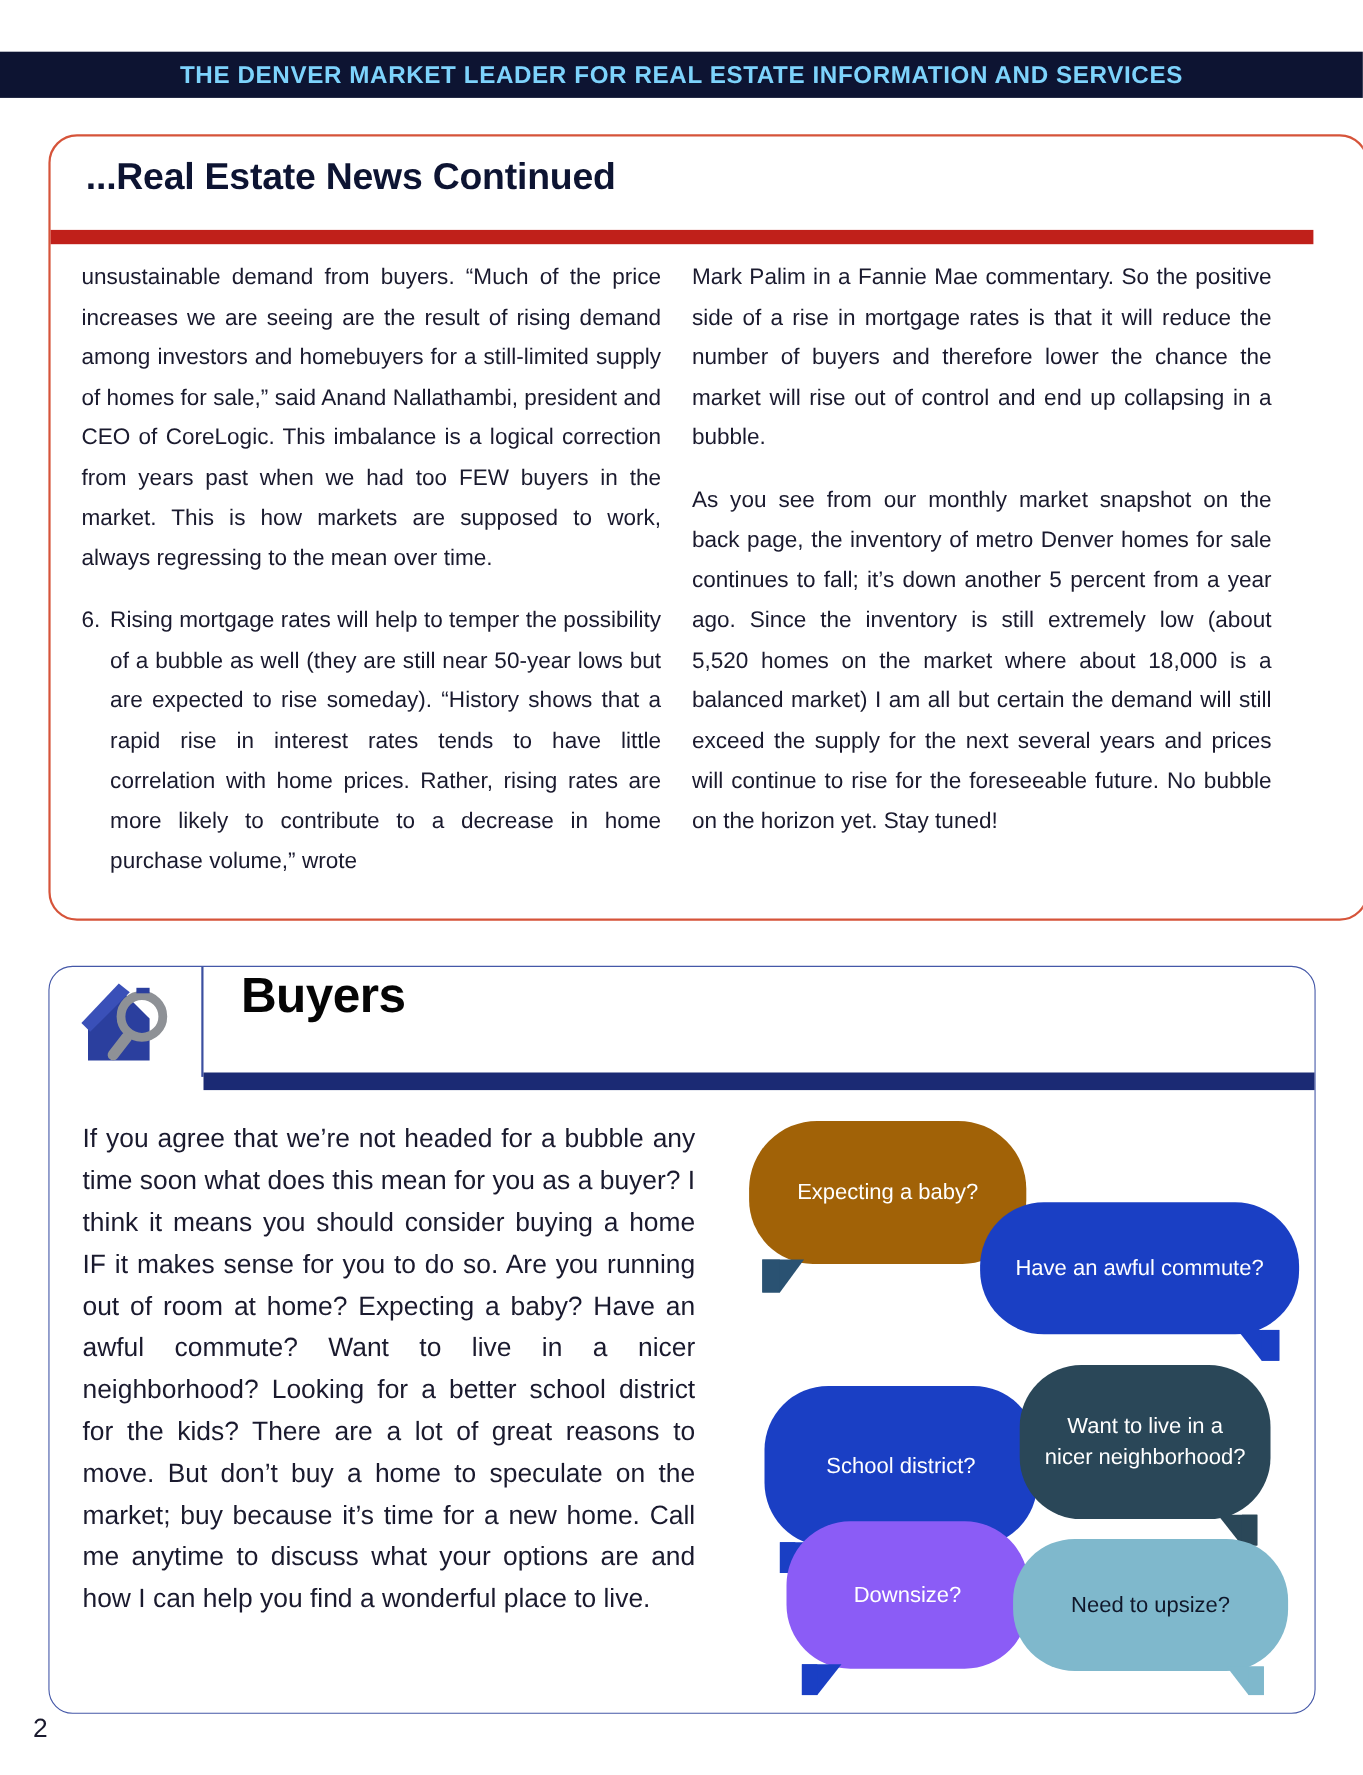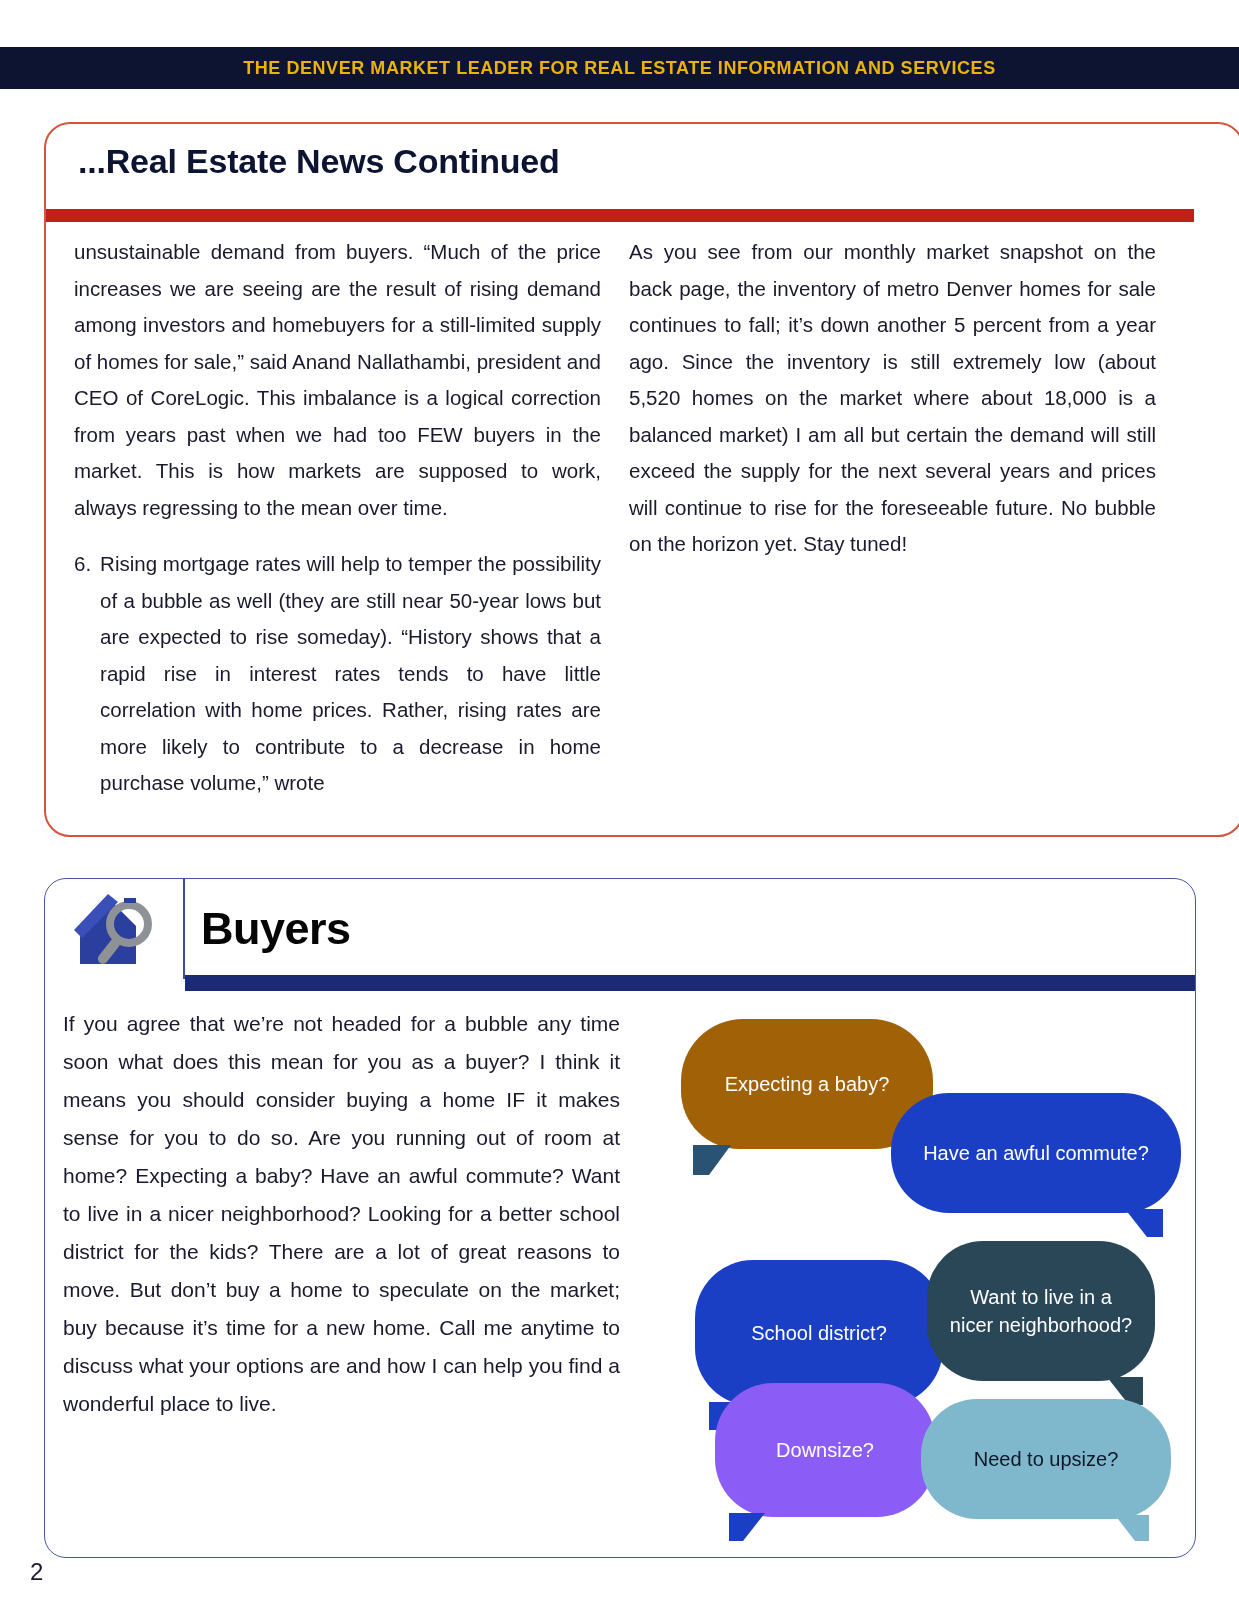--- a/index.html
+++ b/index.html
@@ -21,22 +21,22 @@
     left: 0;
     top: 47px;
     width: 1239px;
     height: 42px;
     background: #0d1432;
     display: flex;
     align-items: center;
     justify-content: center;
   }
   .banner-text {
-    color: #eab308;
-    font-size: 18px;
+    color: #7dd3fc;
+    font-size: 22px;
     font-weight: bold;
     letter-spacing: 0.55px;
     white-space: nowrap;
   }
 
   
   .article-box {
     position: absolute;
     left: 44px;
     top: 122px;
@@ -128,22 +128,22 @@
     width: 140px;
     display: flex;
     align-items: center;
     justify-content: center;
     border-right: 2px solid #3b4fa0;
     box-sizing: border-box;
   }
   .title-cell {
     flex: 1;
     display: flex;
-    align-items: center;
-    padding-left: 16px;
+    align-items: flex-start;
+    padding-left: 34px;
   }
   .buyers-title {
     font-size: 45px;
     font-weight: bold;
     color: #050505;
     letter-spacing: -0.5px;
   }
   .navy-bar {
     position: absolute;
     left: 140px;
@@ -158,26 +158,26 @@
     left: 18px;
     top: 126px;
     width: 1114px;
     height: 530px;
   }
   .buyers-text {
     position: absolute;
     left: 0px;
     top: 0px;
     width: 557px;
-    font-size: 21px;
+    font-size: 24px;
     line-height: 38px;
     color: #1a1a2e;
     text-align: justify;
     text-justify: inter-word;
-    margin: 0;
+    margin: 12px;
   }
 
   
   .bubbles {
     position: absolute;
     left: 596px;
     top: -4px;
     width: 520px;
     height: 530px;
   }
@@ -221,20 +221,21 @@
 
   <div class="cols">
     <div class="col">
       <p>unsustainable demand from buyers. “Much of the price increases we are seeing are the result of rising demand among investors and homebuyers for a still-limited supply of homes for sale,” said Anand Nallathambi, president and CEO of CoreLogic. This imbalance is a logical correction from years past when we had too FEW buyers in the market. This is how markets are supposed to work, always regressing to the mean over time.</p>
       <div class="numbered">
         <span class="num">6.</span>
         <span class="body">Rising mortgage rates will help to temper the possibility of a bubble as well (they are still near 50-year lows but are expected to rise someday). “History shows that a rapid rise in interest rates tends to have little correlation with home prices. Rather, rising rates are more likely to contribute to a decrease in home purchase volume,” wrote</span>
       </div>
     </div>
     <div class="col">
+      <p>Mark Palim in a Fannie Mae commentary. So the positive side of a rise in mortgage rates is that it will reduce the number of buyers and therefore lower the chance the market will rise out of control and end up collapsing in a bubble.</p>
       <p>As you see from our monthly market snapshot on the back page, the inventory of metro Denver homes for sale continues to fall; it’s down another 5 percent from a year ago. Since the inventory is still extremely low (about 5,520 homes on the market where about 18,000 is a balanced market) I am all but certain the demand will still exceed the supply for the next several years and prices will continue to rise for the foreseeable future. No bubble on the horizon yet. Stay tuned!</p>
     </div>
   </div>
 </div>
 
 <div class="buyers-box">
   <div class="buyers-head">
     <div class="icon-cell">
       <span>
         <svg width="92" height="86" viewBox="0 0 92 86">

